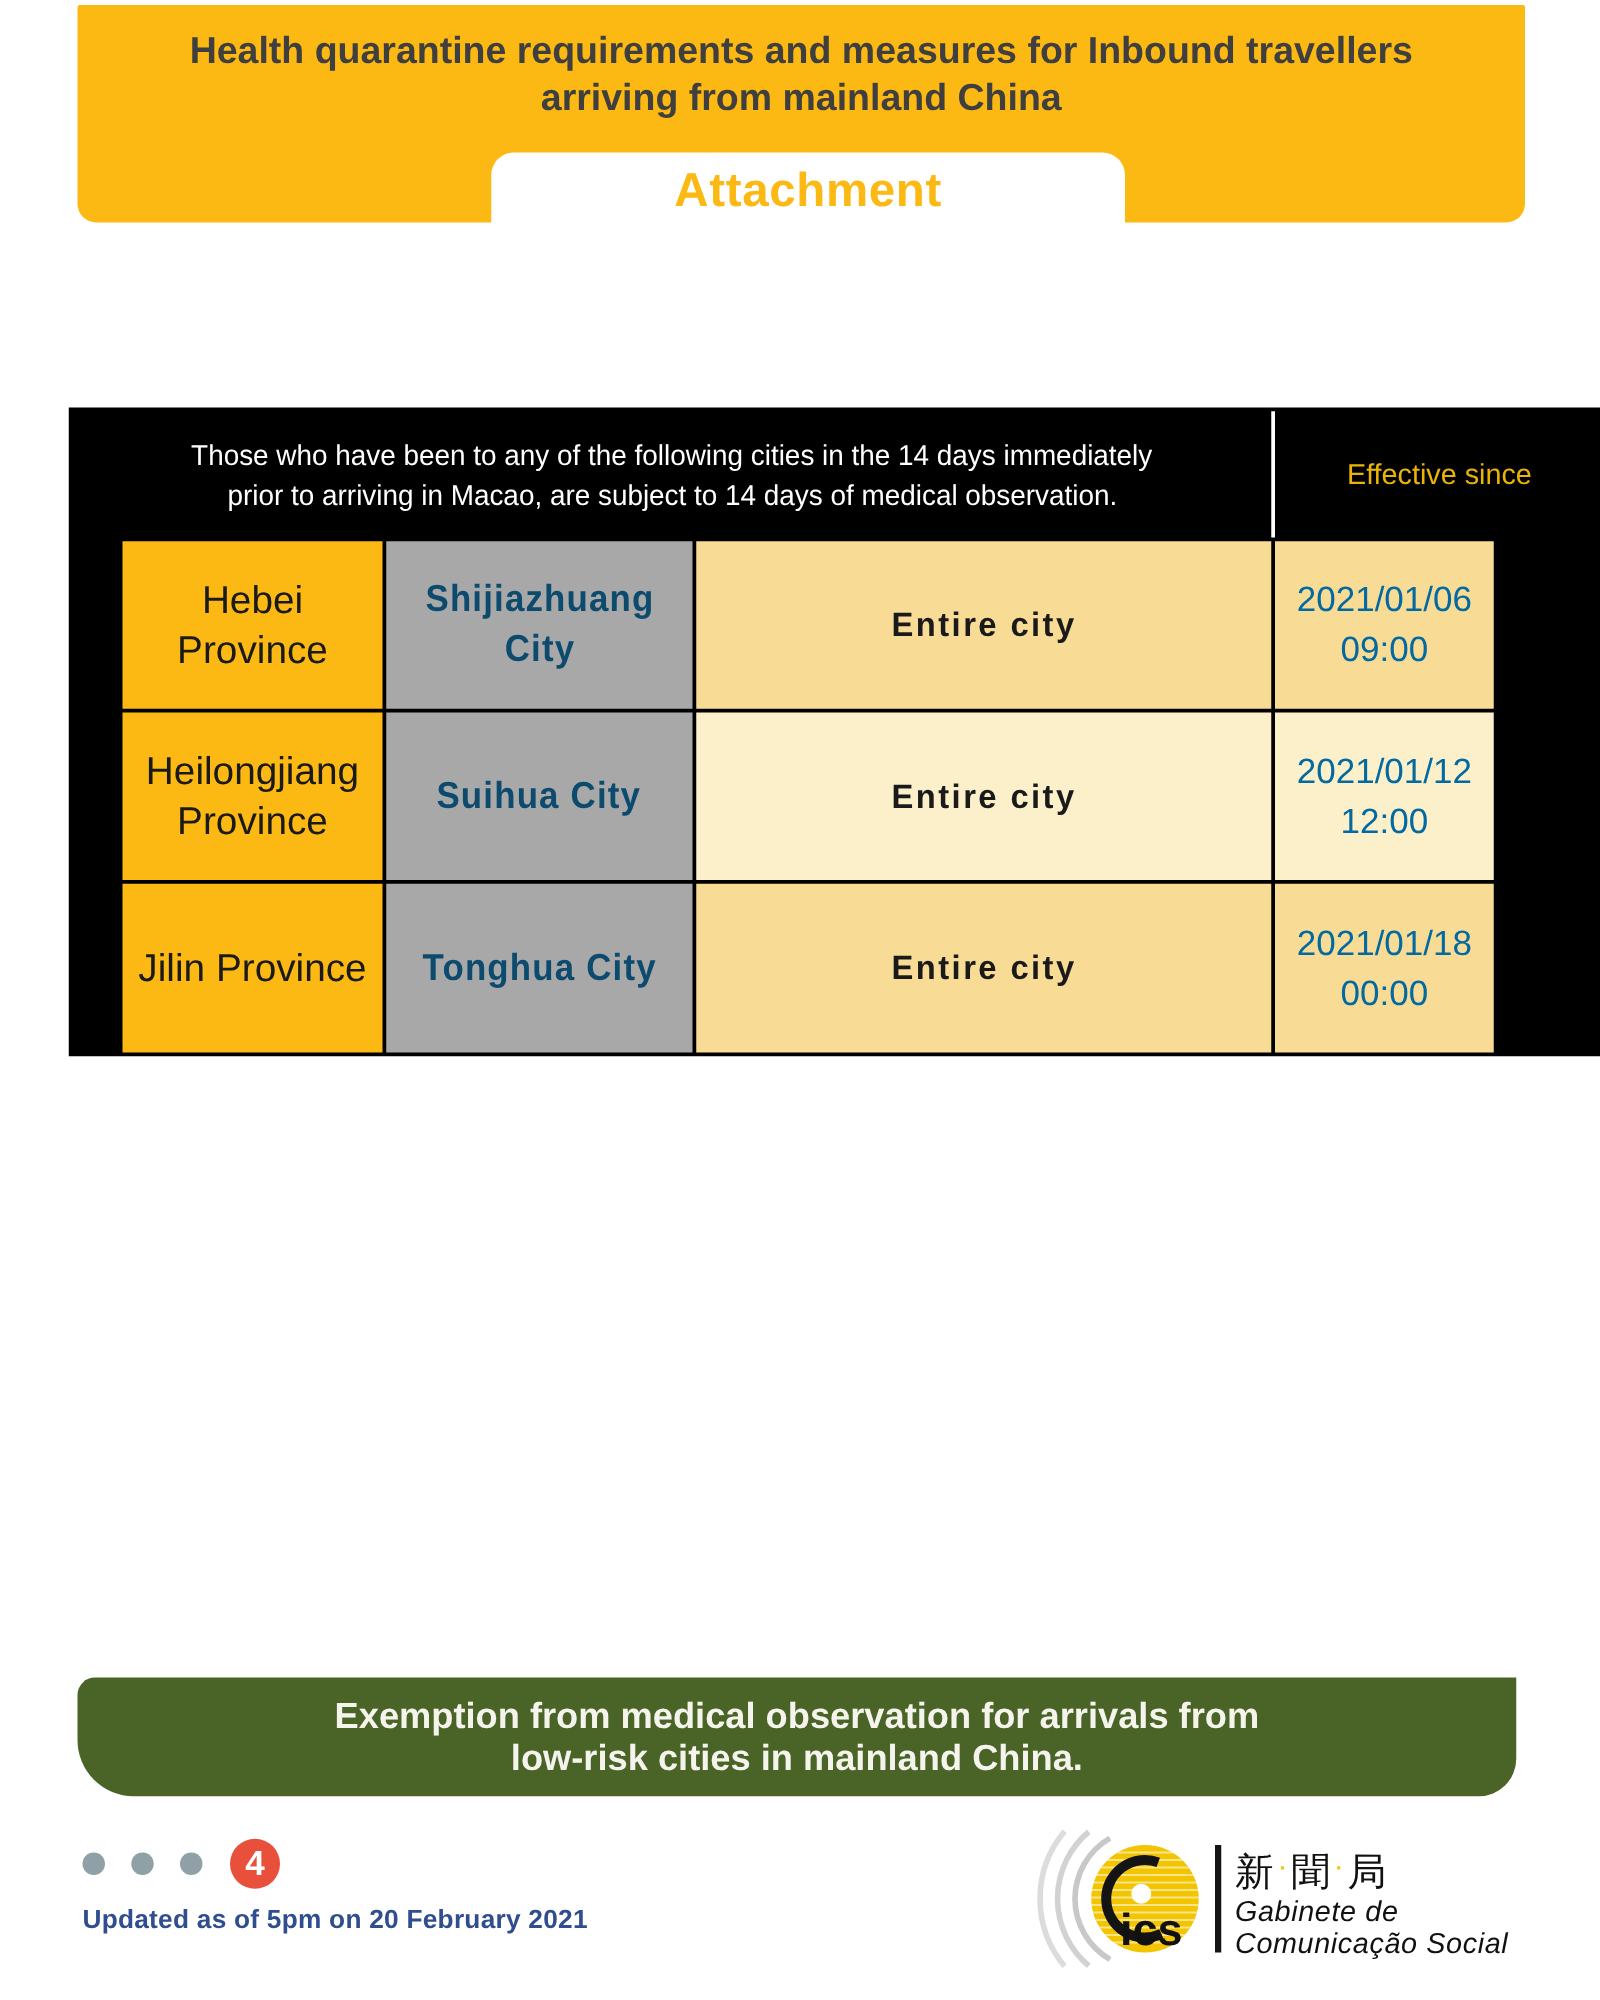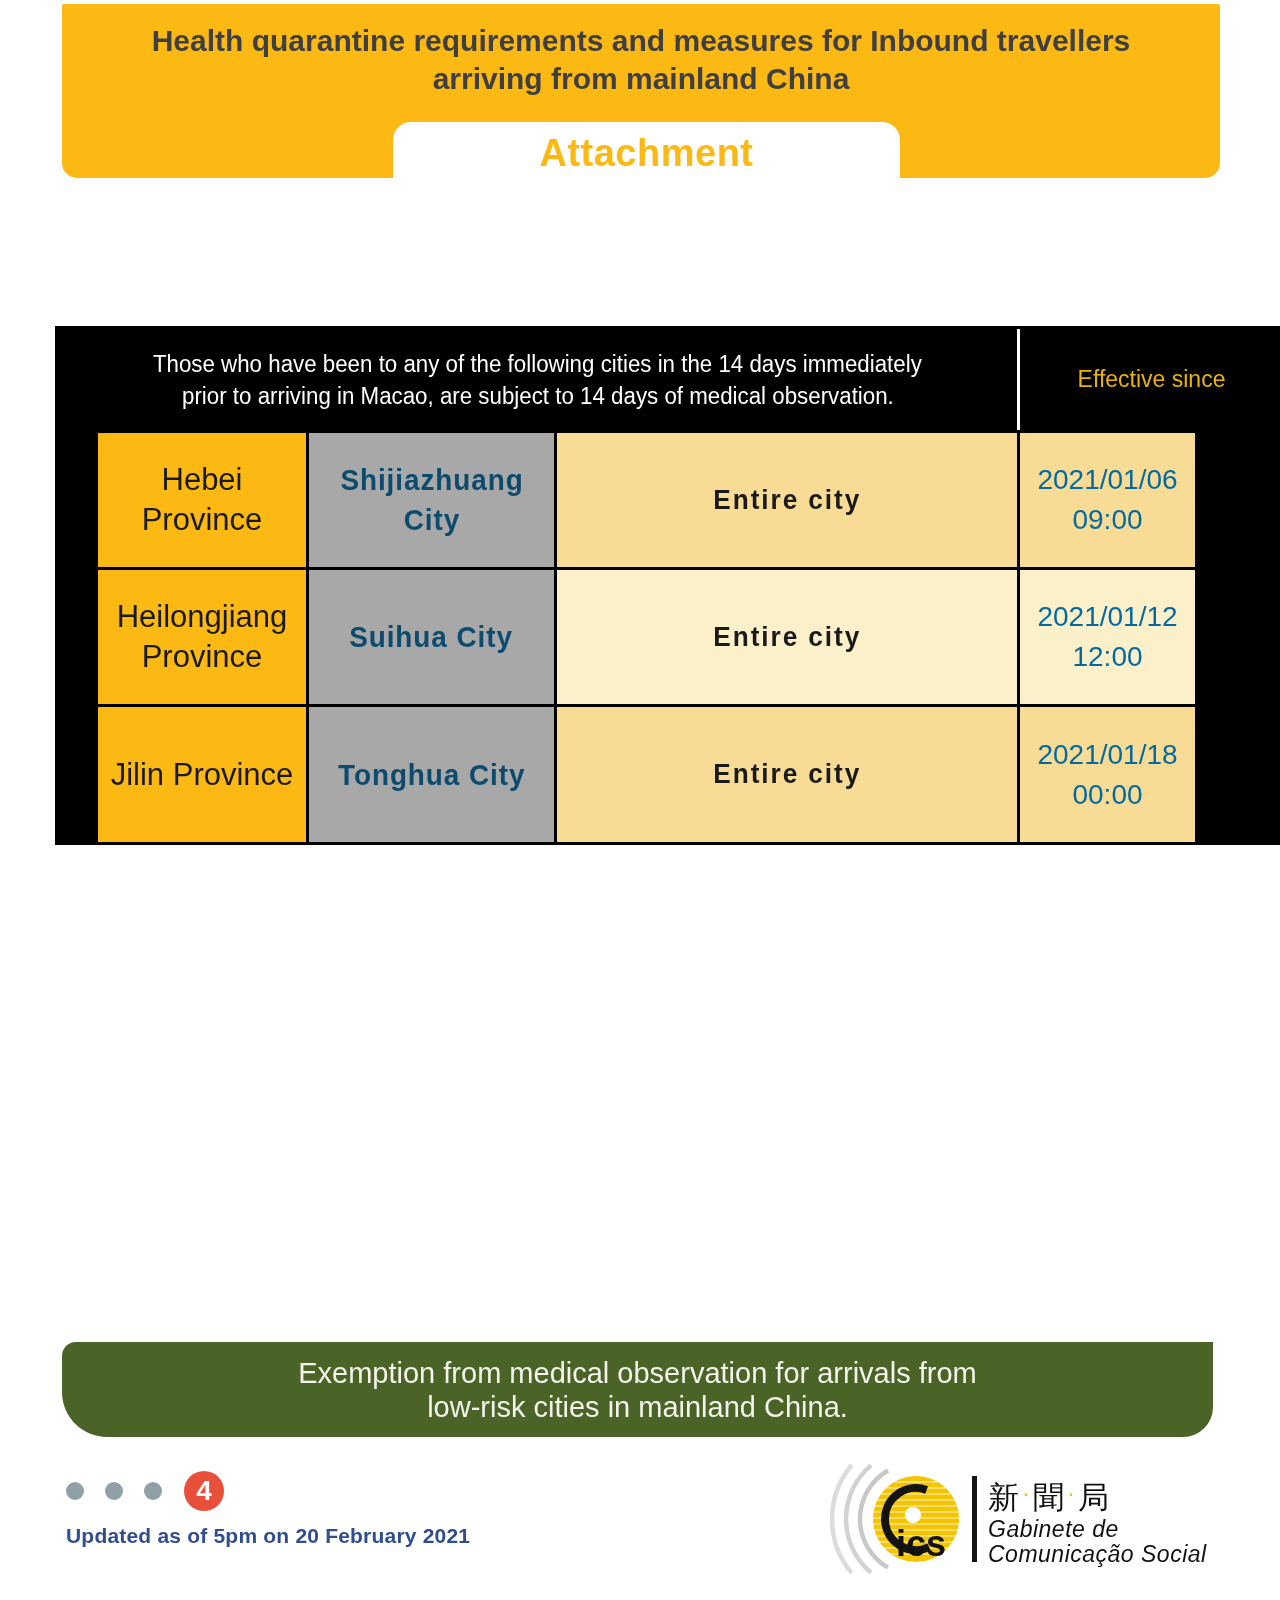--- a/index.html
+++ b/index.html
@@ -60,21 +60,21 @@
   .cell.scope{color:#1a1a1a;font-weight:bold;font-size:27px;letter-spacing:2px;}
   .cell.scope span{transform:scaleX(0.97);}
   .cell.when{color:#0369a1;font-size:28px;line-height:40px;flex-direction:column;}
   .shade-a{background:var(--cell_light);}
   .shade-b{background:var(--cell_lighter);}
   
   .green-banner{
     position:absolute;left:62px;top:1342px;width:1151px;height:95px;
     background:var(--green);border-radius:14px 0 30px 45px;
     display:flex;flex-direction:column;align-items:center;justify-content:center;
-    color:#F4F4EC;font-size:29px;line-height:34px;text-align:left;
+    color:#F4F4EC;font-size:29px;line-height:34px;text-align:left;font-weight:bold;
   }
   
   .pager{position:absolute;left:66px;top:1471px;height:40px;display:flex;align-items:center;}
   .dot{width:18px;height:18px;border-radius:50%;background:var(--dot_gray);margin-right:21px;}
   .current{
     width:40px;height:40px;border-radius:50%;background:var(--badge_red);
     display:flex;align-items:center;justify-content:center;
     color:#fff;font-weight:bold;font-size:28px;margin-left:1px;
   }
   .updated{

